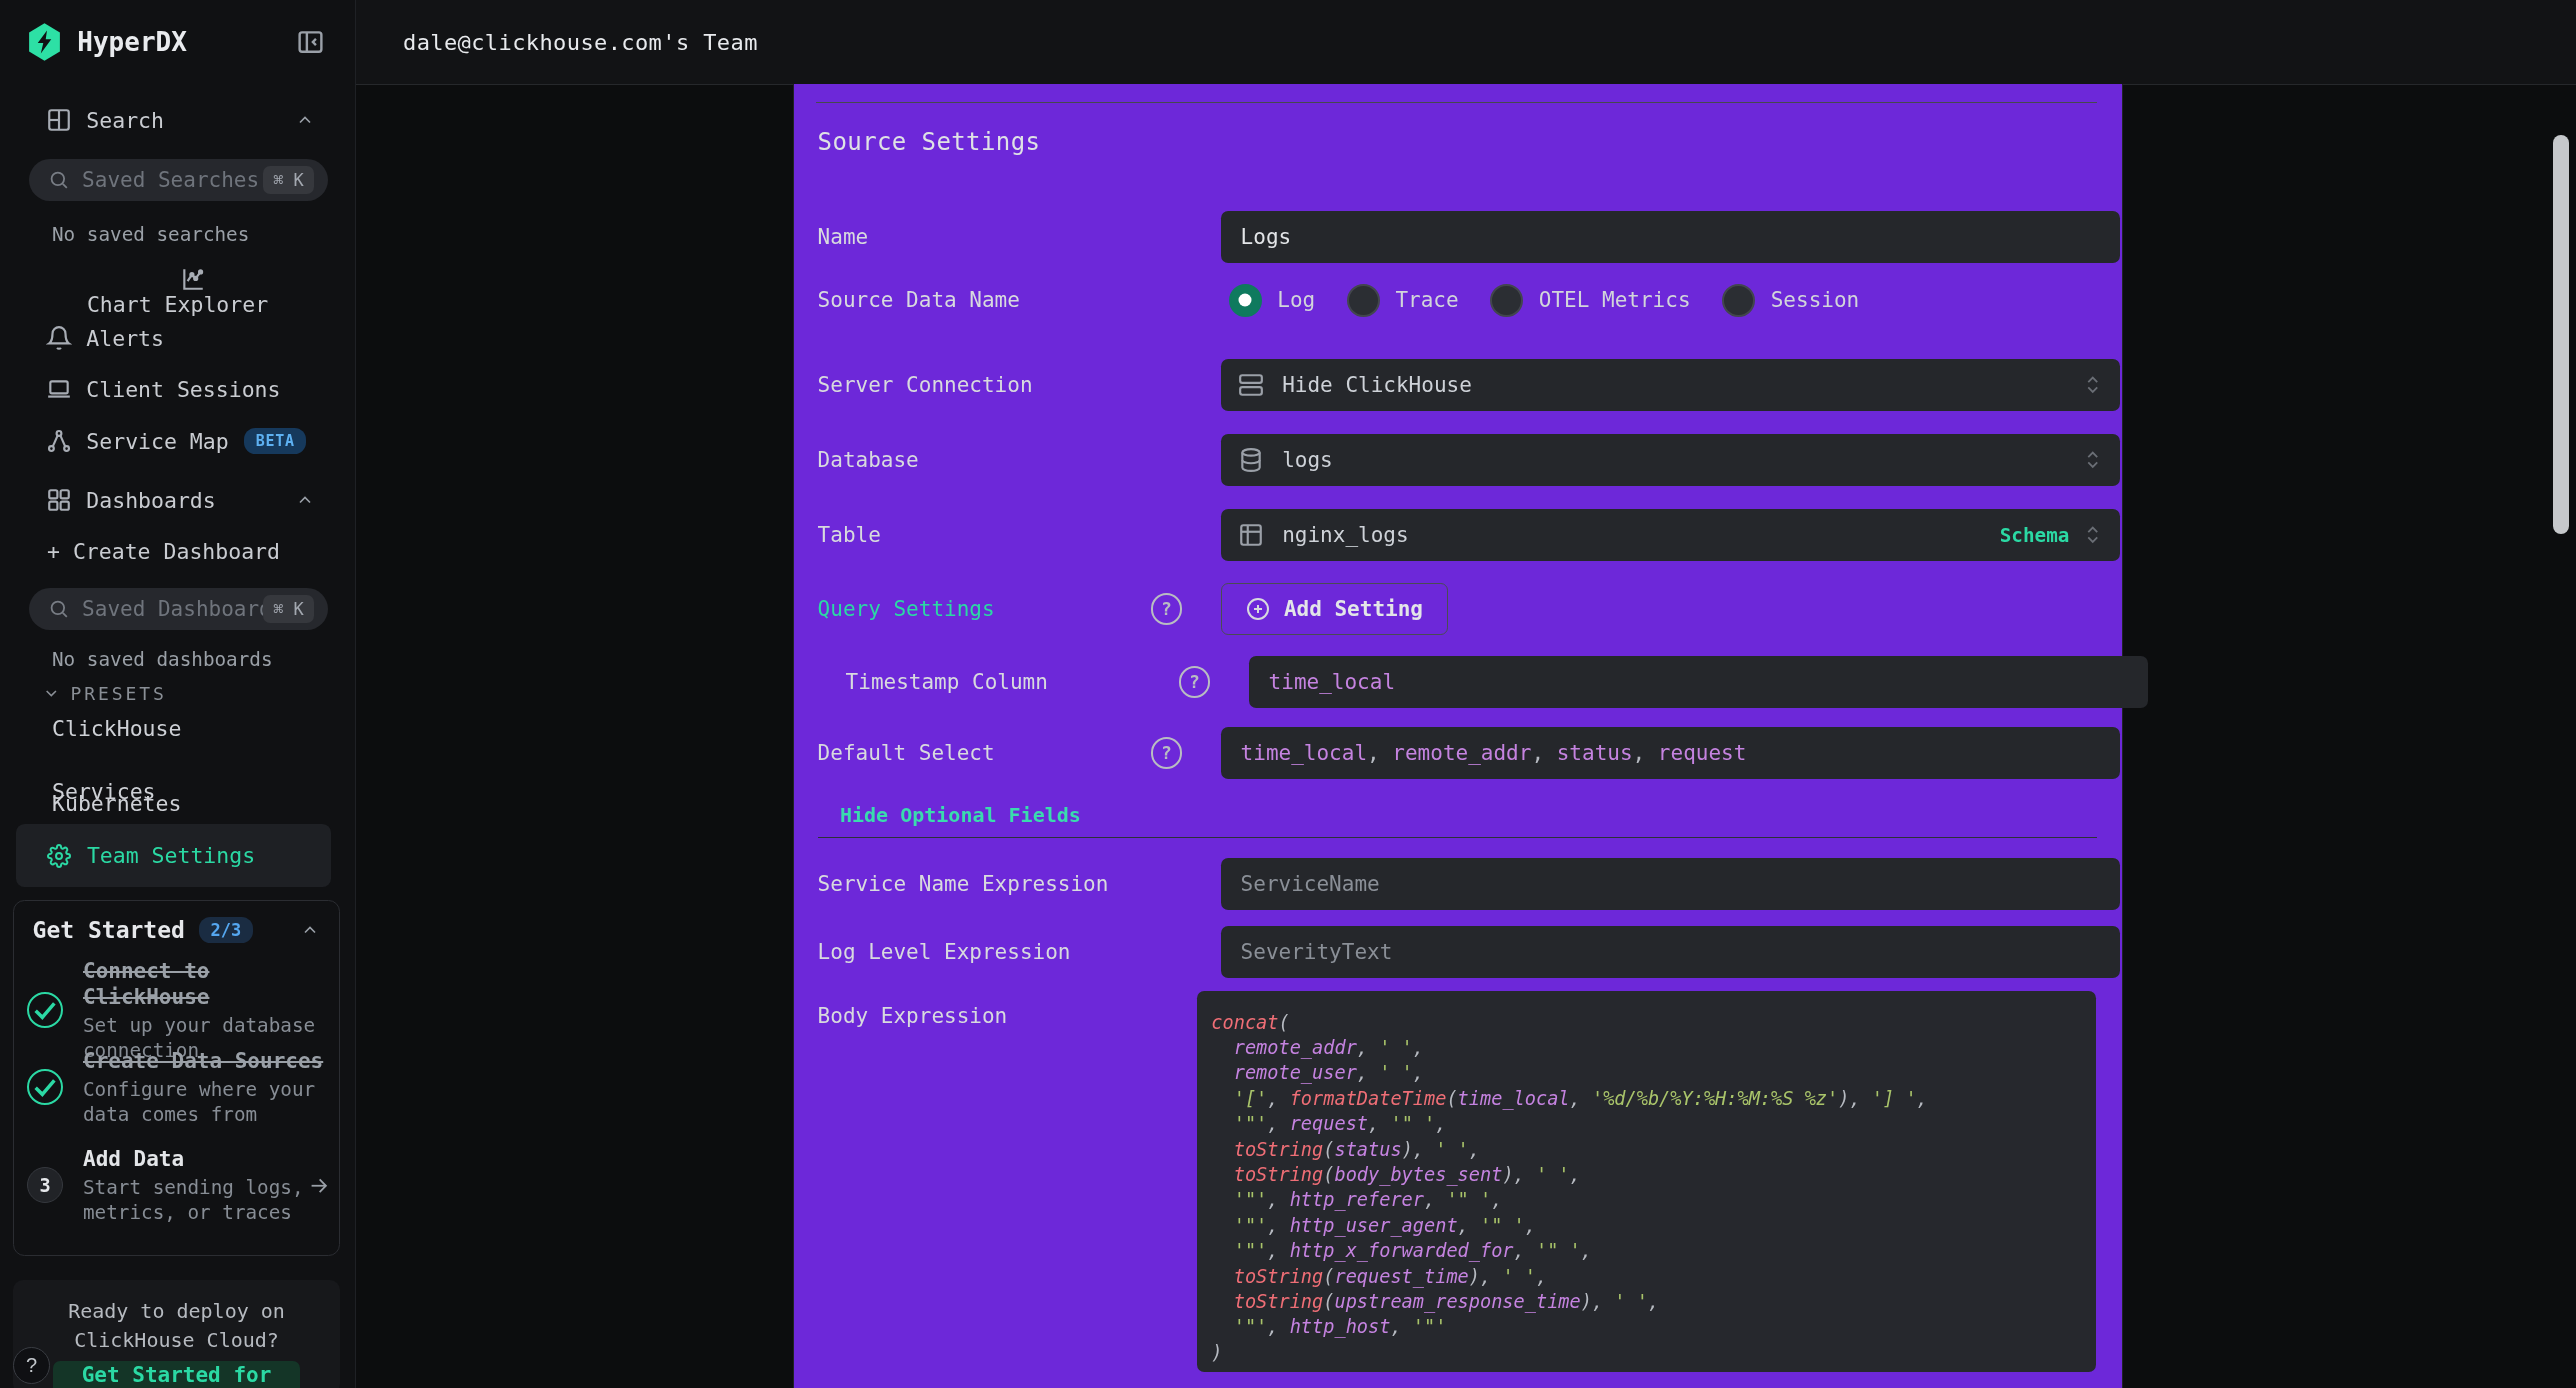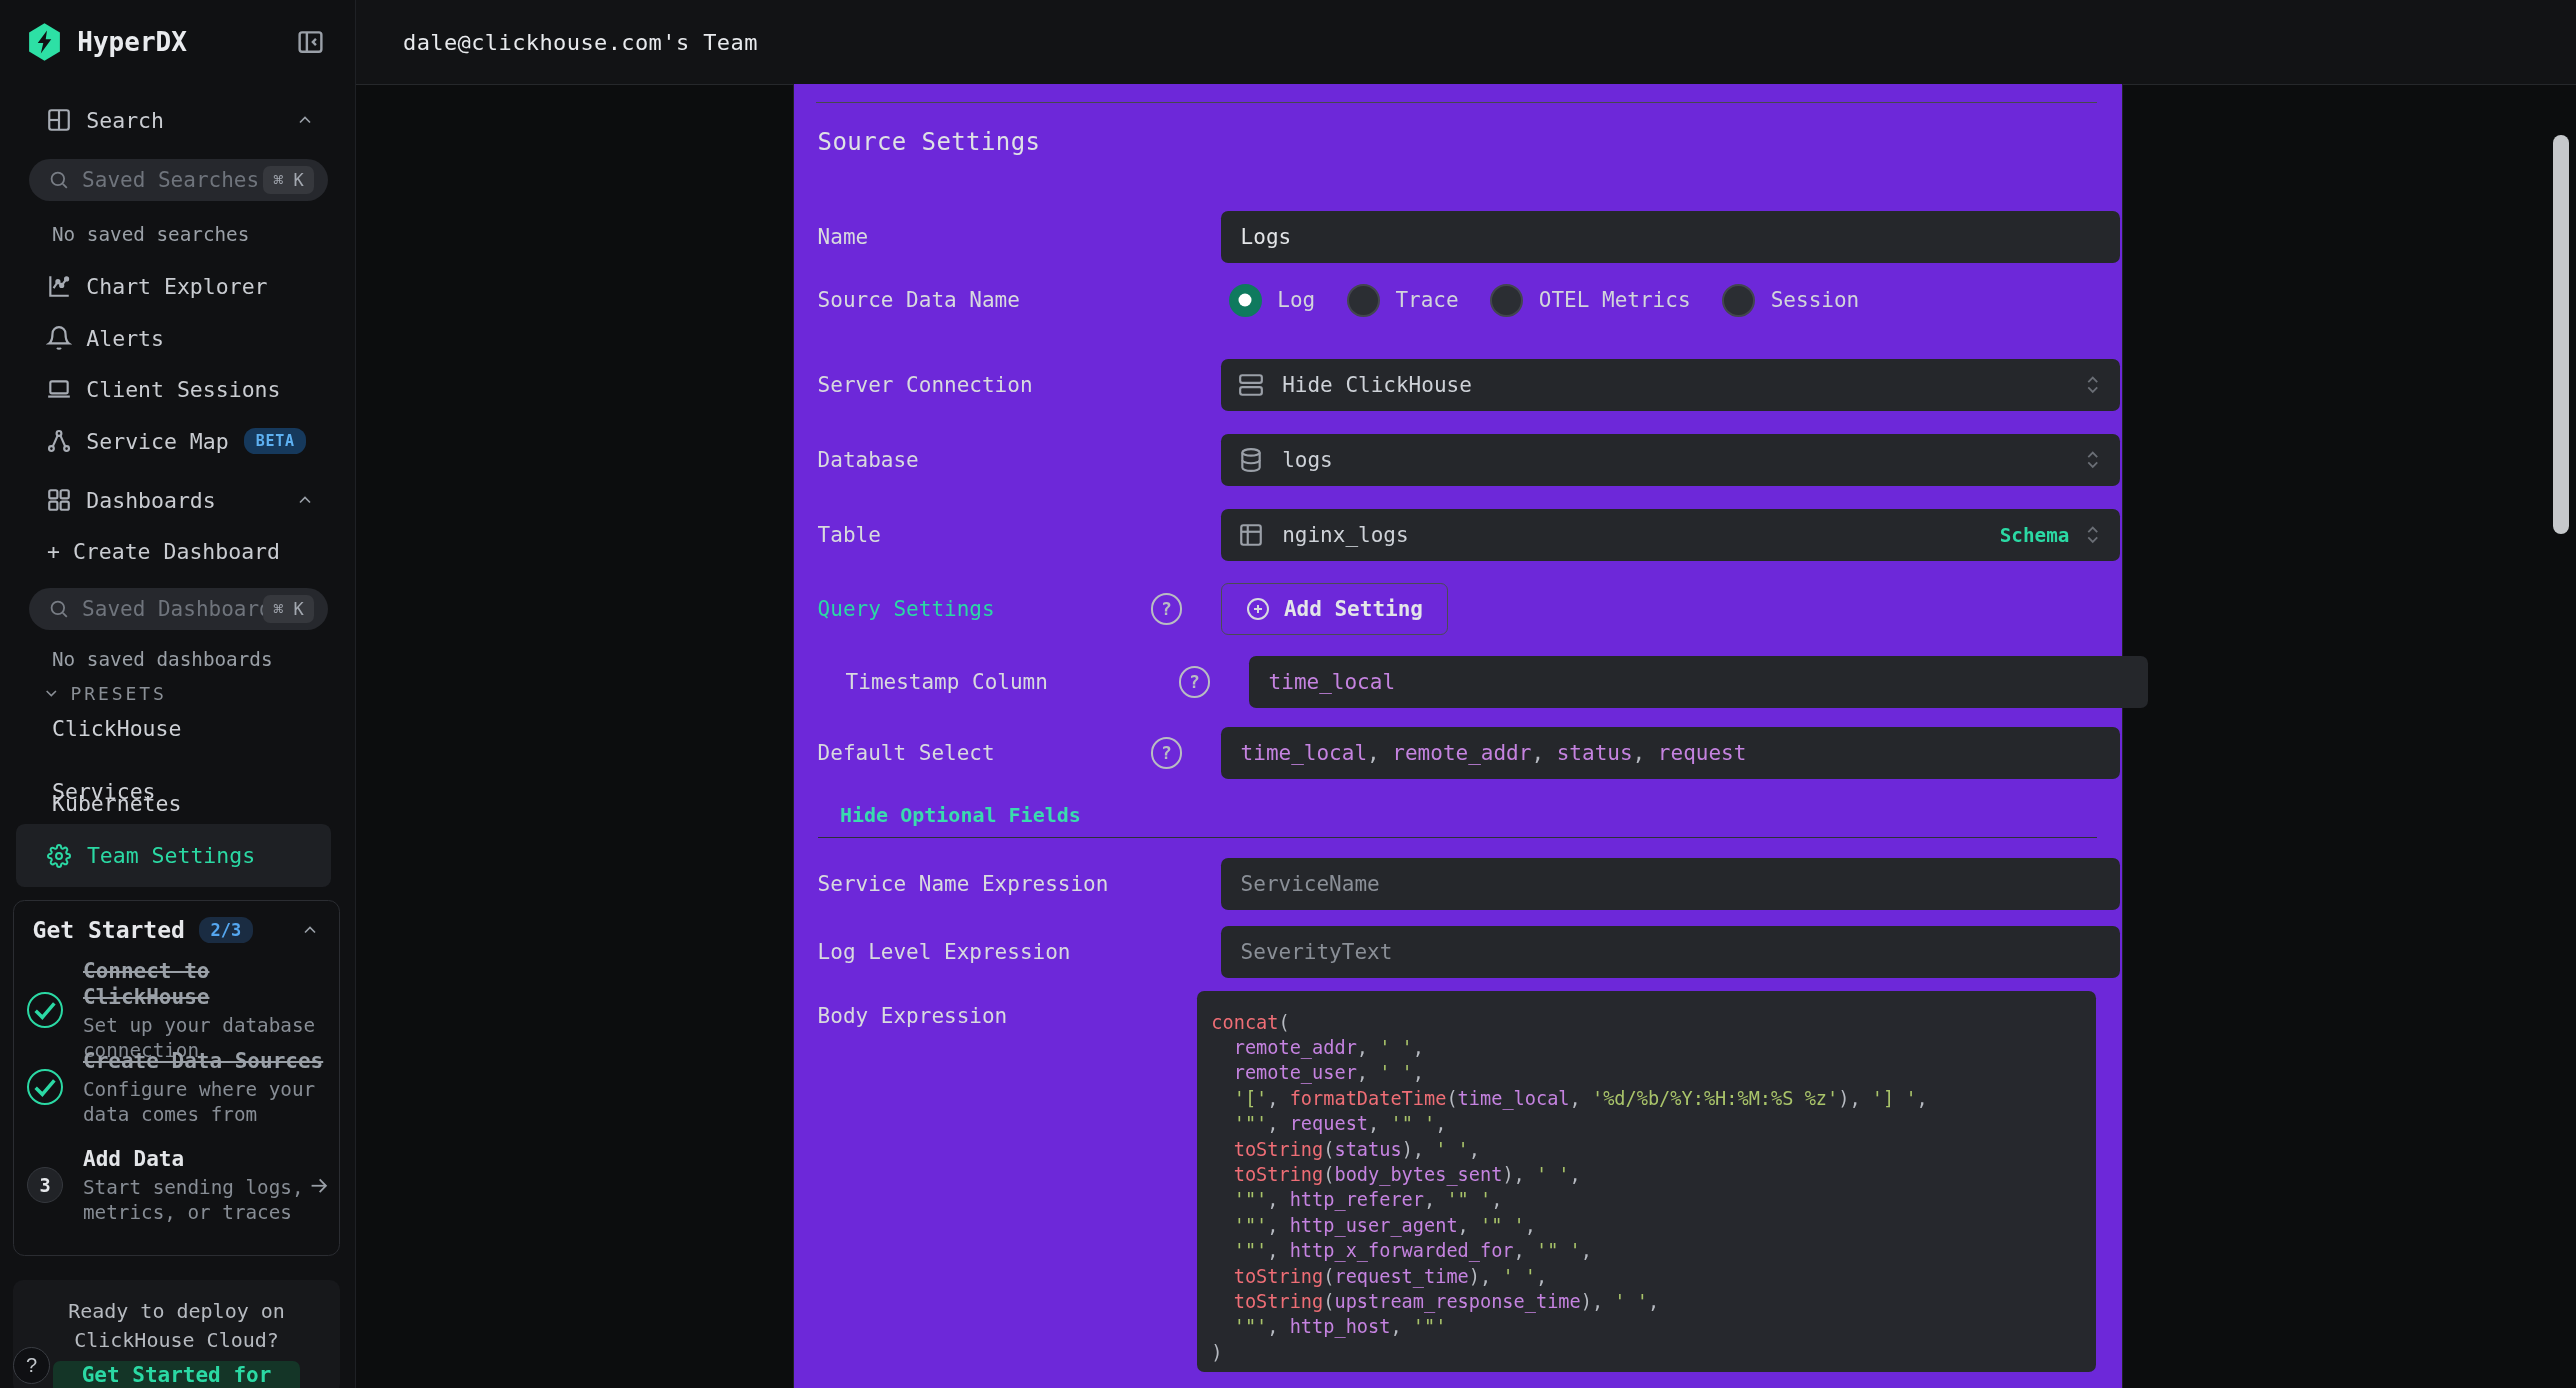--- a/index.html
+++ b/index.html
@@ -99,21 +99,21 @@
     border-radius:50%;background:#ffffff;transform:translate(-50%,-50%);}
   .radio .rl{color:#d2d5da;font-size:21px;}
   .btn-outline{display:inline-flex;align-items:center;height:52px;padding:0 24px;background:transparent;
     border:1.4px solid #4a4d52;border-radius:7.2px;color:#e3e5e8;font-size:21px;font-weight:bold;
     font-family:inherit;cursor:pointer;}
   .btn-outline .icon{width:24px;height:24px;display:inline-flex;margin-right:14.3px;color:#d8dade;}
   .hide-optional{position:absolute;left:46px;color:#3adbae;font-size:20px;font-weight:bold;cursor:pointer;}
   .opt-divider{position:absolute;left:24px;top:753px;width:1279px;height:1.4px;background:#2e3136;}
   .codeblock{position:absolute;left:403px;top:907px;width:899px;height:381px;background:#26282d;
     border-radius:7.2px;box-sizing:border-box;padding:18.6px 14.3px 0 14.3px;overflow:hidden;cursor:text;}
-  .codeline{font-size:18.6px;line-height:25.4px;white-space:pre;}
+  .codeline{font-size:18.6px;line-height:25.4px;white-space:pre;font-style:italic;}
   .tok-f{color:#ef6e76;}
   .tok-s{color:#a9c46a;}
   .tok-p{color:#b6bac1;}
   .scroll-thumb{position:absolute;right:7.2px;top:135px;width:15.7px;height:399px;background:#c6c8cb;
     border-radius:7.9px;cursor:grab;}
   svg{display:block;width:100%;height:100%;}
 </style>
 </head>
 <body>
 
@@ -158,21 +158,21 @@
           <line x1="16.5" y1="16.5" x2="21" y2="21"></line>
         </svg>
     </span>
     <span class="ph">Saved Searches</span>
     <span class="kbd">⌘ K</span>
   </div>
 
   <div class="note" style="top:223px;">No saved searches</div>
 
   <nav>
-      <div class="nav-item" style="top: 266px;">
+      <div class="nav-item" style="top: 266px; flex-direction: column;">
         <span class="icon">
           <svg viewBox="0 0 24 24" fill="none" stroke="currentColor" stroke-width="2">
             <path d="M4 3v18h17"></path>
             <polyline points="7 14 11 8 14.5 11.5 19 5.5"></polyline>
             <circle cx="11" cy="8" r="1.4" fill="currentColor"></circle>
             <circle cx="14.5" cy="11.5" r="1.4" fill="currentColor"></circle>
             <circle cx="19" cy="5.5" r="1.4" fill="currentColor"></circle>
           </svg>
         </span>
         <span>Chart Explorer</span>

